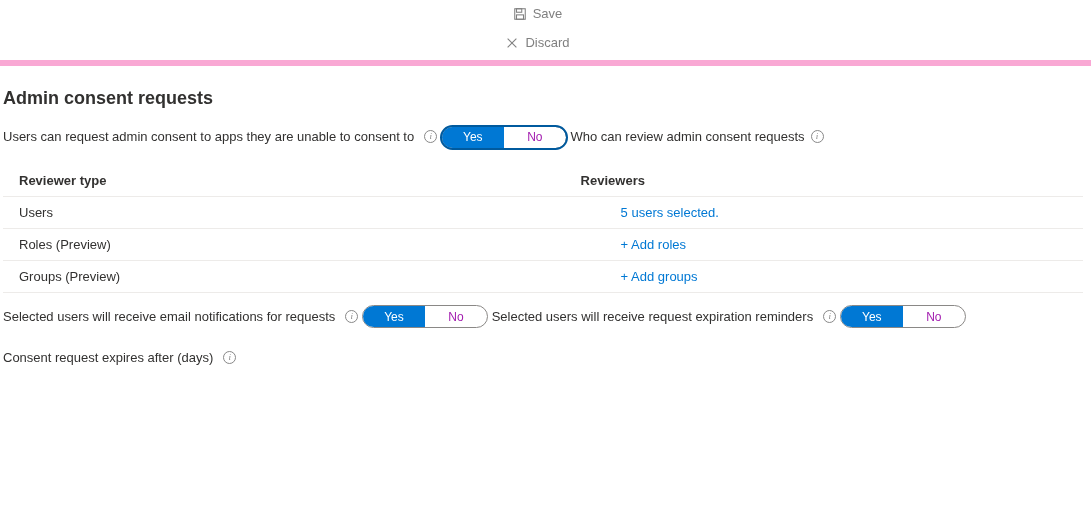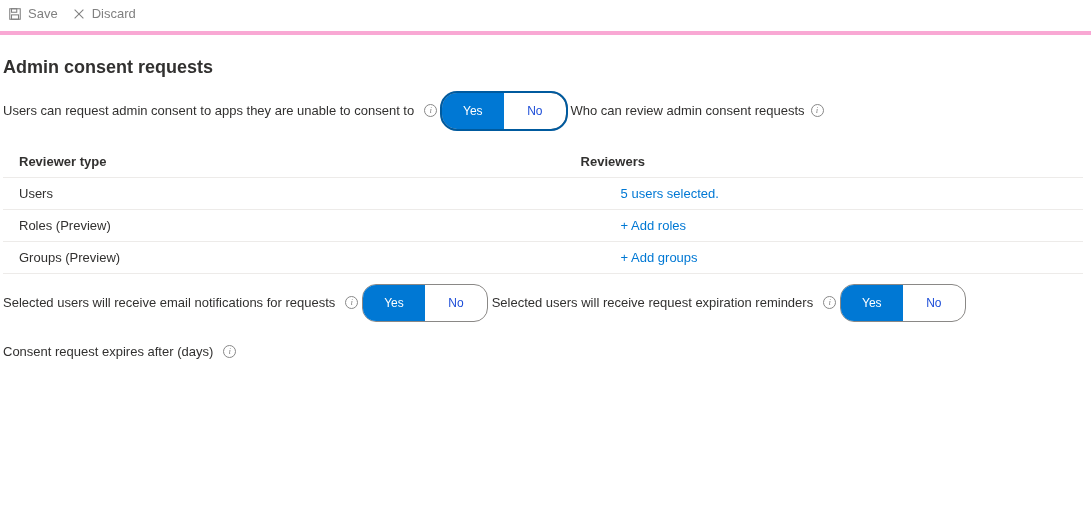--- a/index.html
+++ b/index.html
@@ -8,21 +8,22 @@
       font-size: 13px;
       color: #323130;
       background: #fff;
       width: 1091px;
     }
     .toolbar {
       display: flex;
       align-items: center;
       gap: 14px;
       padding: 6px 24px 10px 8px;
-      border-bottom: 4px solid #f9a8d4;
+      border-bottom: 6px solid #f9a8d4;
+      flex-direction: column;
     }
     .toolbar-btn {
       display: inline-flex;
       align-items: center;
       gap: 6px;
       color: #808080;
       font-size: 13px;
       cursor: default;
     }
     .toolbar-btn svg { width: 14px; height: 14px; }
@@ -65,29 +66,29 @@
     .toggle.focus {
       outline: 2px solid #005a9e;
       outline-offset: -1px;
       border-radius: 16px;
     }
     .toggle span {
       display: inline-flex;
       align-items: center;
       justify-content: center;
       width: 62px;
-      height: 36px;
+      height: 21px;
       font-size: 12px;
       cursor: pointer;
     }
     .toggle .active {
       background: #0078d4;
       color: #fff;
     }
-    .toggle .inactive { color: #1d4ed8; }
+    .toggle .inactive { color: #a21caf; }
 
     .subheader {
       font-size: 13px;
       color: #323130;
       display: inline-flex;
       align-items: center;
       gap: 6px;
       margin-top: 4px;
       margin-bottom: 20px;
     }

